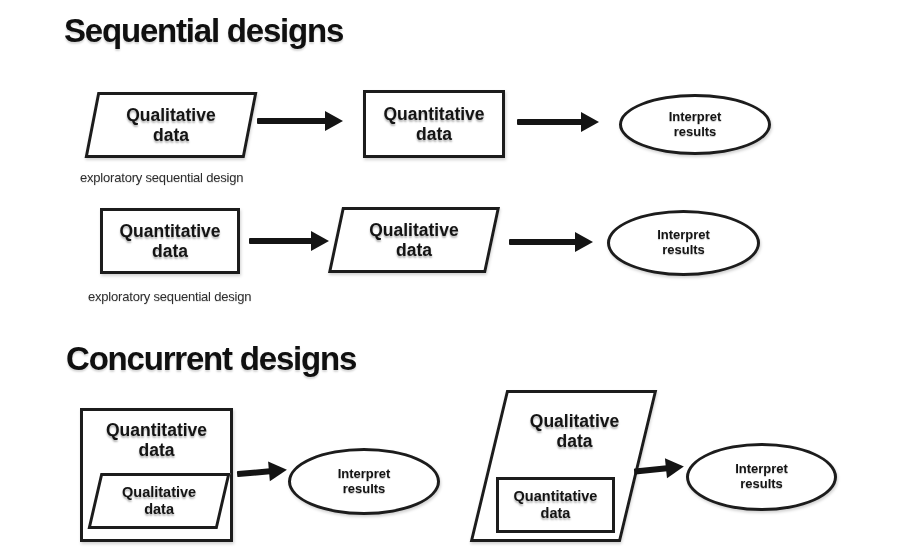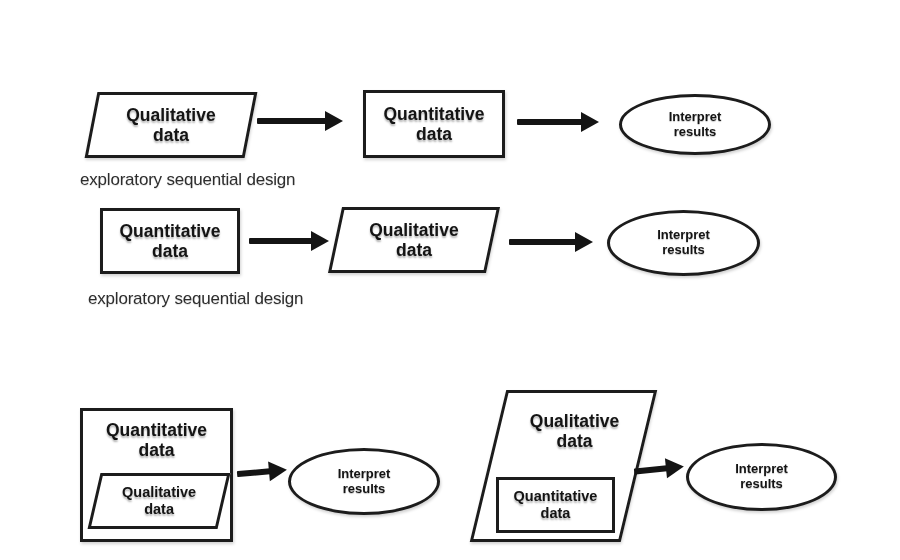--- a/index.html
+++ b/index.html
@@ -29,40 +29,41 @@
   .lbl.ell { font-size:13px; max-width:96px; text-shadow:0 1px 1px rgba(0,0,0,0.22); }
   
   .sk11 { transform:skewX(-11deg); } .sk11 > .lbl { transform:skewX(11deg); }
   .sk12 { transform:skewX(-12deg); } .sk12 > .lbl { transform:skewX(12deg); }
   .sk13 { transform:skewX(-13deg); } .sk13 > .lbl { transform:skewX(13deg); }
   .sk14 { transform:skewX(-13.5deg); } .sk14 > .lbl { transform:skewX(13.5deg); }
   
   .top-label { align-items:flex-start; }
   .top-label > .lbl { padding-top:9px; }
   .caption {
-    position:absolute; font-size:17px; font-weight:400; color:#2d2d2d;
+    position:absolute; font-size:13px; font-weight:400; color:#2d2d2d;
     letter-spacing:-0.2px; white-space:nowrap;
     text-shadow:0 1px 1px rgba(0,0,0,0.12);
   }
   .arrow { position:absolute; height:22px; }
   .arrow .shaft {
     position:absolute; left:0; top:50%; margin-top:-3px; height:6px;
     width:calc(100% - 16px); background:#141414; border-radius:1px;
   }
   .arrow .head {
     position:absolute; right:0; top:50%; margin-top:-10px; width:0; height:0;
     border-left:18px solid #141414;
     border-top:10px solid transparent; border-bottom:10px solid transparent;
   }
 </style>
 </head>
 <body>
 
 <div class="canvas">
 
+  <h1 class="heading" style="left:64px; top:12px;">Sequential designs</h1>
 
   <div class="shape sk11" style="left:91px; top:92px; width:160px; height:66px;">
     <div class="lbl">Qualitative data</div>
   </div>
 
   <div class="arrow" style="left:257px; top:110px; width:86px;">
     <div class="shaft"></div>
     <div class="head"></div>
   </div>
 
@@ -98,20 +99,21 @@
     <div class="shaft"></div>
     <div class="head"></div>
   </div>
 
   <div class="shape ellipse" style="left:607px; top:210px; width:153px; height:66px;">
     <div class="lbl ell">Interpret results</div>
   </div>
 
   <div class="caption" style="left:88px; top:289px;">exploratory sequential design</div>
 
+  <h1 class="heading" style="left:66px; top:340px;">Concurrent designs</h1>
 
   <div class="shape top-label" style="left:80px; top:408px; width:153px; height:134px;">
     <div class="lbl">Quantitative data</div>
     <div class="shape sk13" style="left:11px; top:62px; width:130px; height:56px; box-shadow:none;">
       <div class="lbl small">Qualitative data</div>
     </div>
   </div>
 
   <div class="arrow" style="left:237px; top:461px; width:50px; transform:rotate(-5deg);">
     <div class="shaft"></div>

